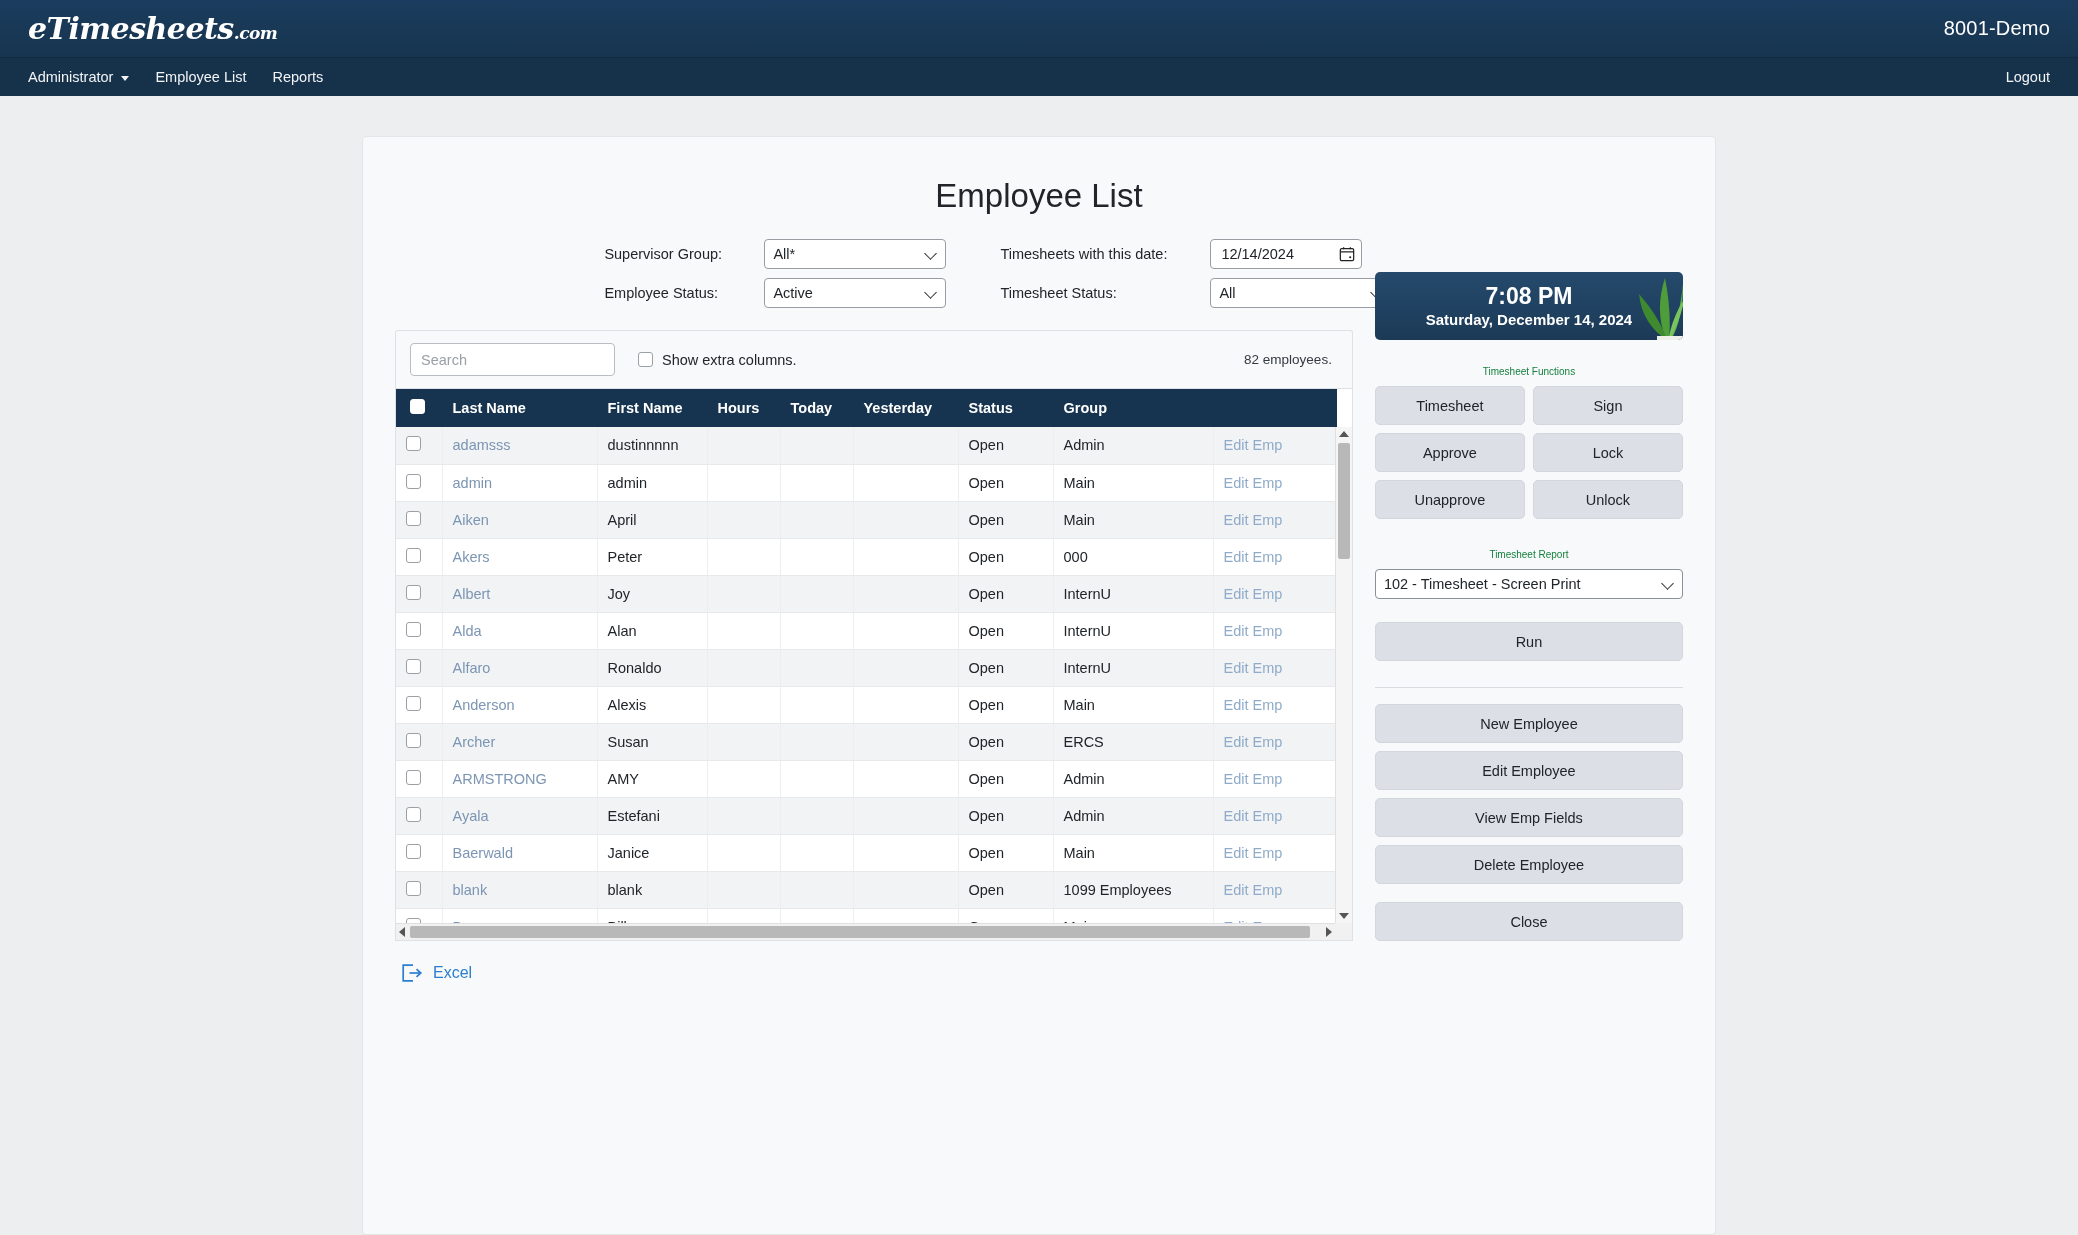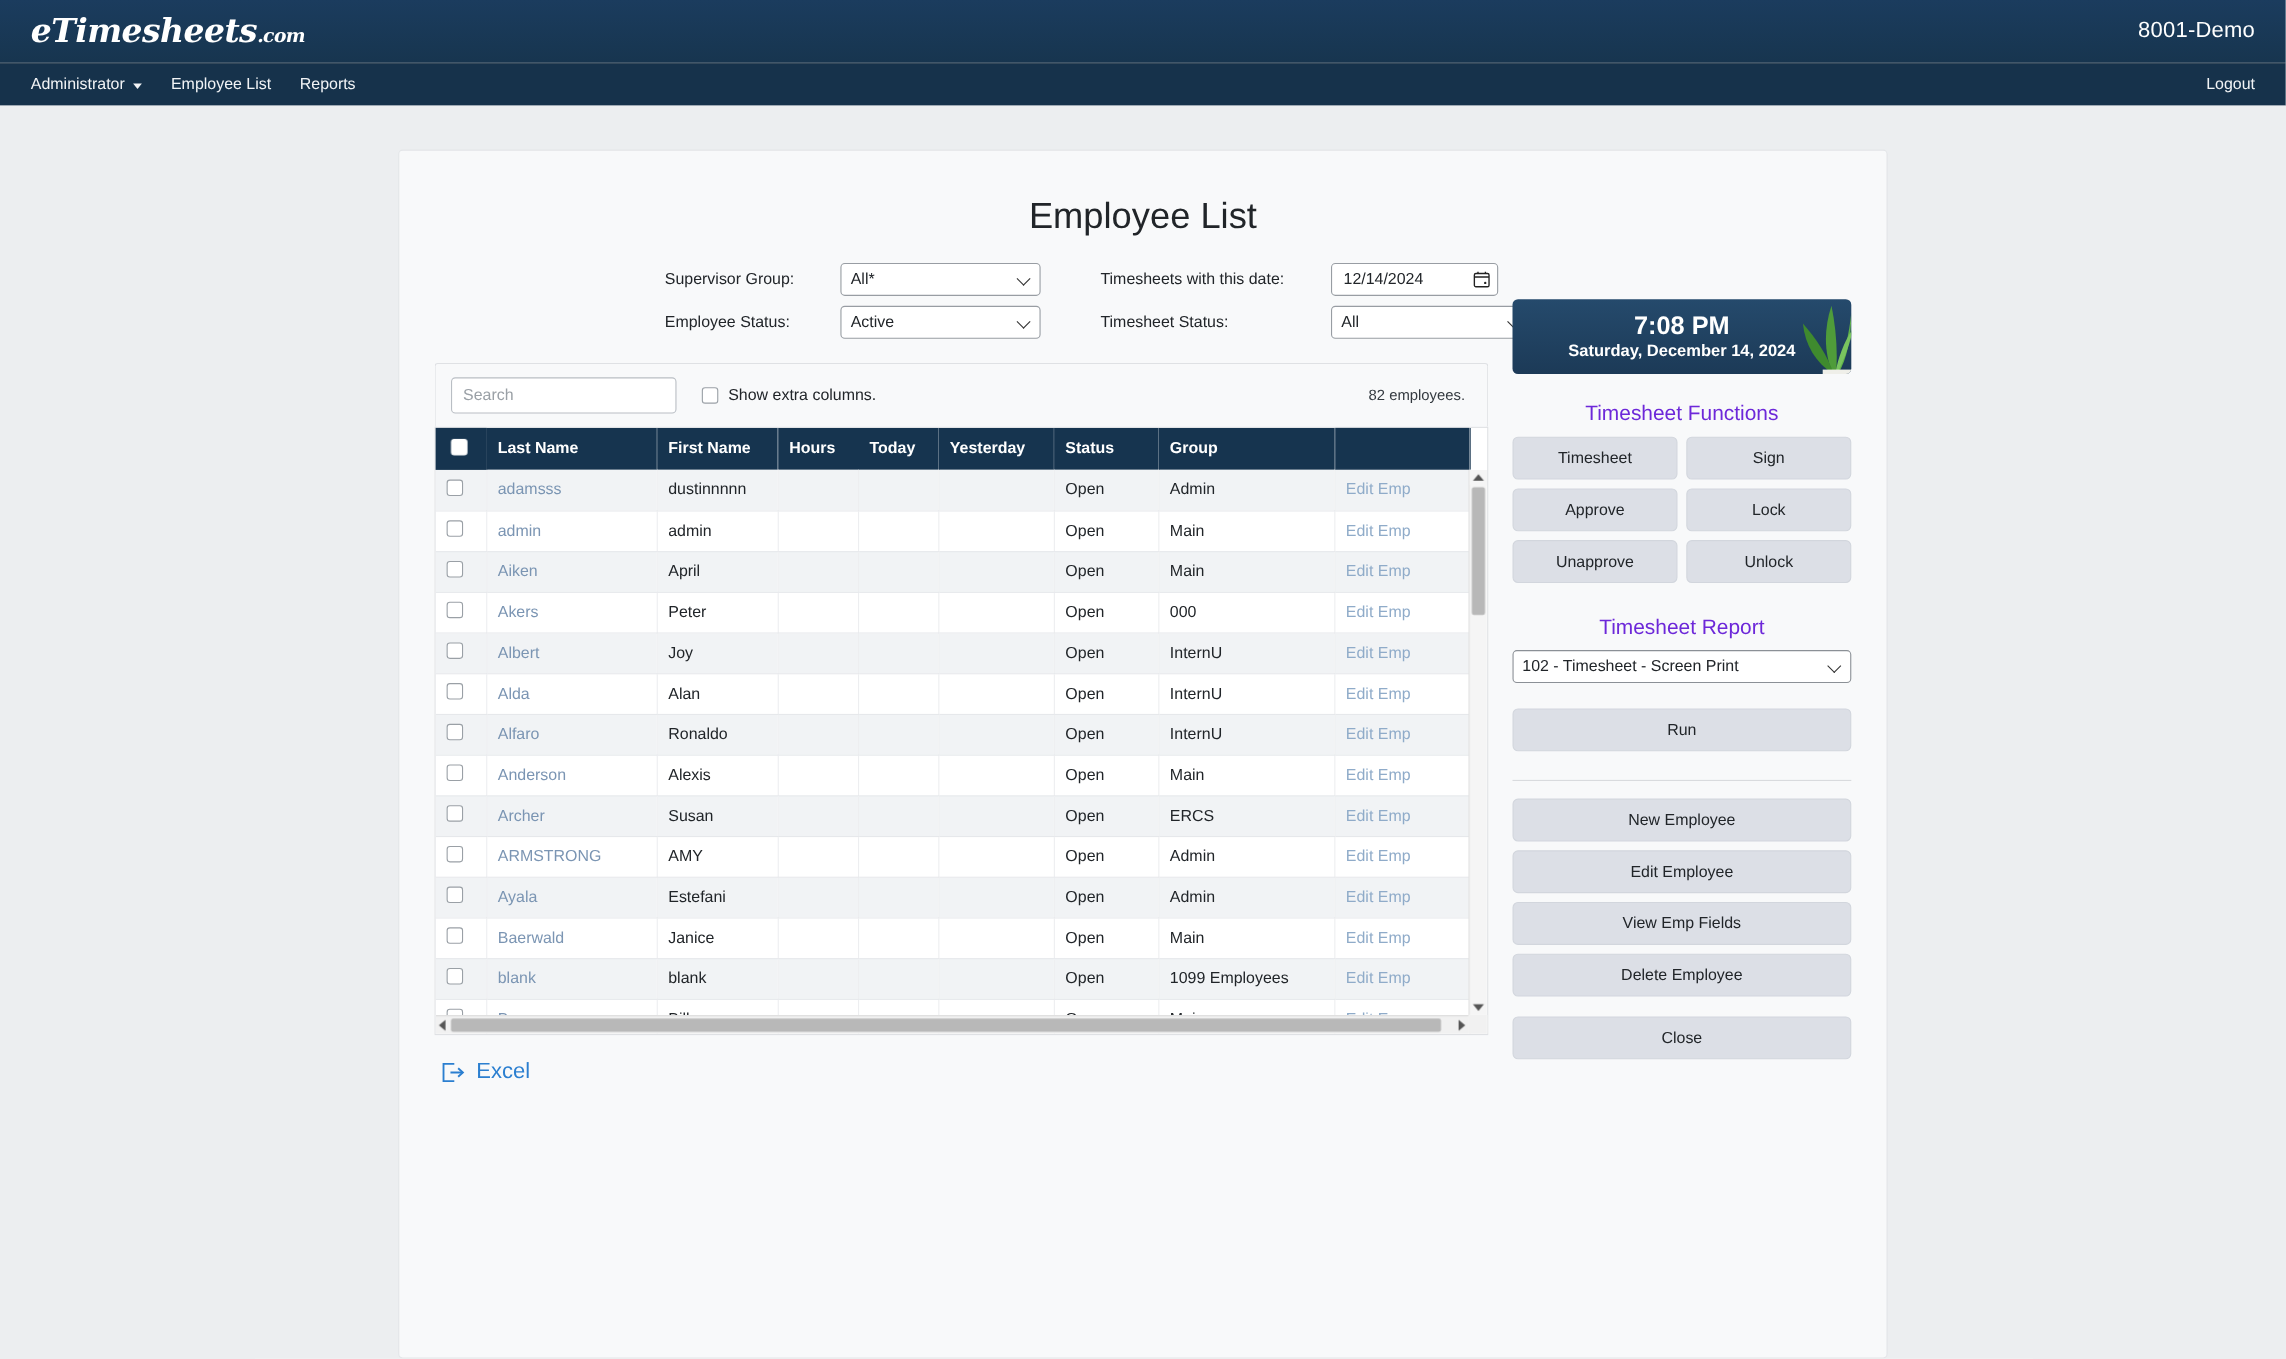--- a/index.html
+++ b/index.html
@@ -342,21 +342,21 @@
     right: 0; bottom: 0;
     width: 17px; height: 17px;
     background: #f1f1f1;
   }
 
   .excel-row {
     margin-top: 22px;
     display: flex; align-items: center; gap: 10px;
     padding-left: 6px;
   }
-  .excel-label { color: #2b7fd0; font-size: 20px; cursor: pointer; }
+  .excel-label { color: #2b7fd0; font-size: 16px; cursor: pointer; }
 
   
   .sidebar { width: 312px; padding-top: 0; }
   .clock-widget {
     height: 68px;
     background: linear-gradient(180deg, #254a6c 0%, #1c3a57 100%);
     border-radius: 5px;
     position: relative;
     overflow: hidden;
     display: flex; flex-direction: column;
@@ -369,22 +369,22 @@
     line-height: 1.05;
   }
   .clock-date {
     color: #ffffff; font-size: 15px; font-weight: bold;
     margin-top: 2px;
   }
   .plant { position: absolute; right: -2px; top: -4px; }
 
   .section-label {
     text-align: center;
-    font-size: 19px;
-    color: #6d28d9;
+    font-size: 10px;
+    color: #15803d;
     margin-bottom: 9px;
   }
   .btn {
     background: #dcdfe6;
     border: 1px solid #d2d6dd;
     border-radius: 5px;
     height: 39px;
     font-size: 14.5px;
     color: #212529;
     display: flex; align-items: center; justify-content: center;

